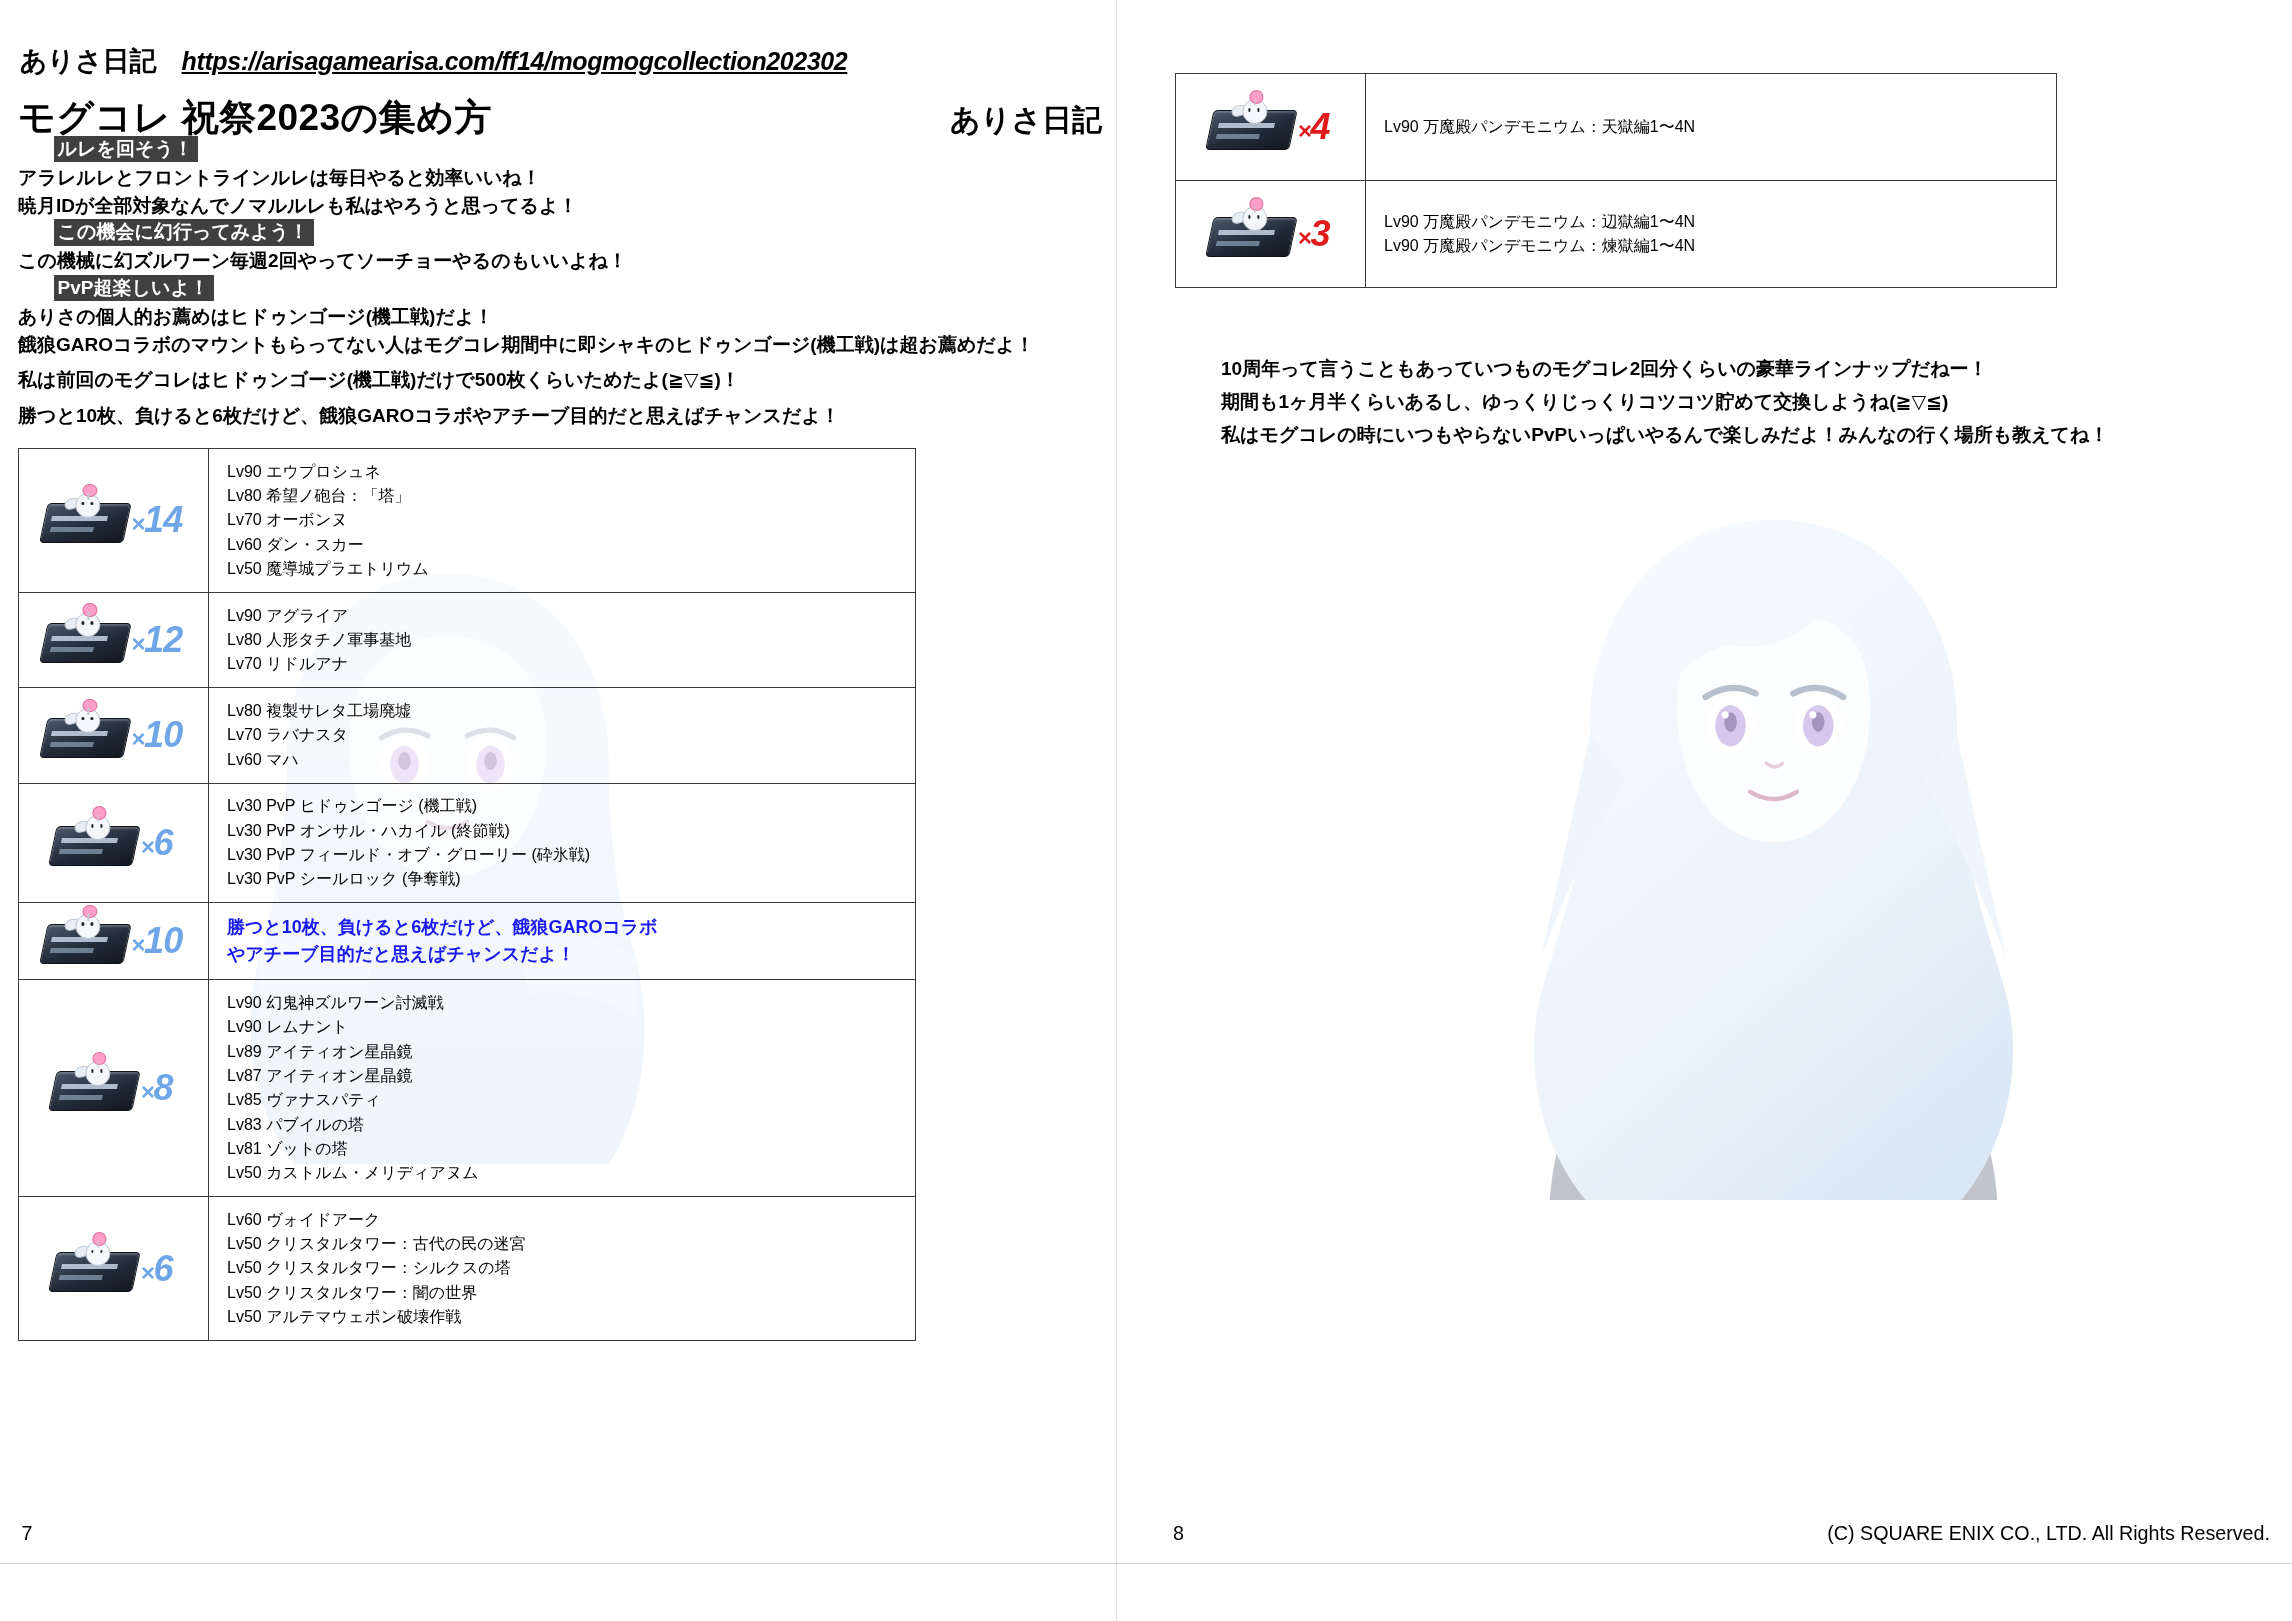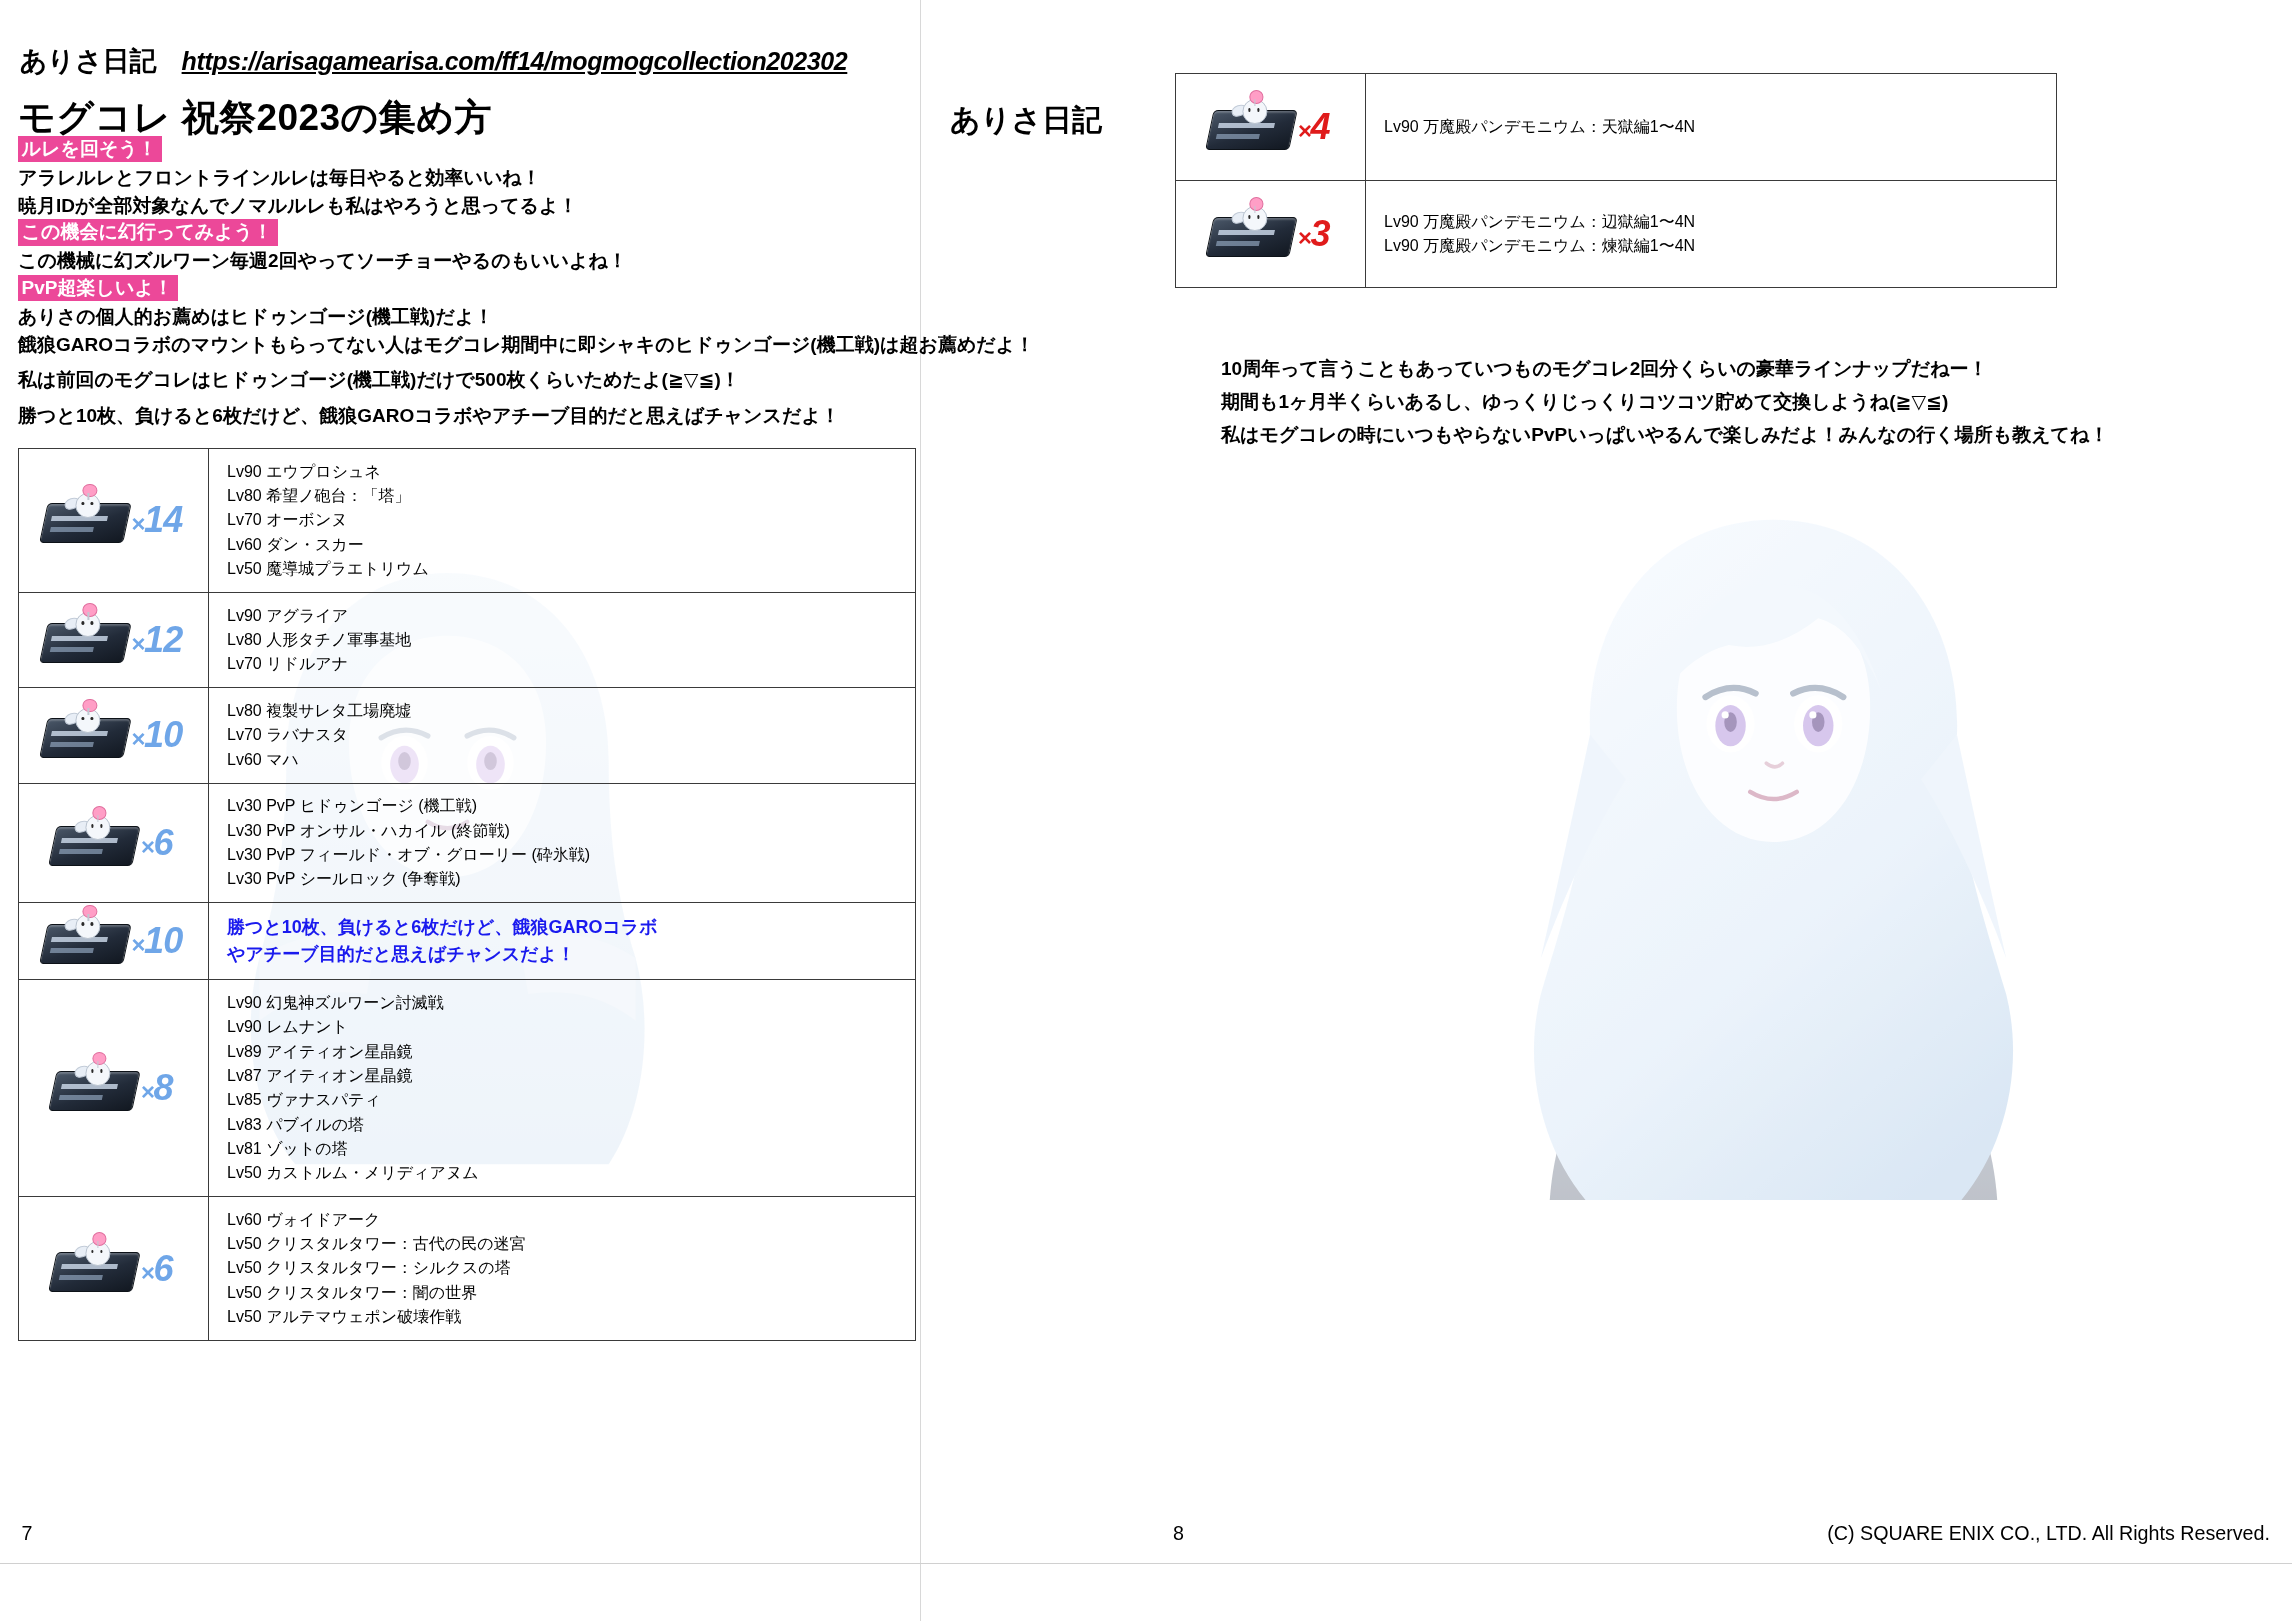--- a/index.html
+++ b/index.html
@@ -20,21 +20,21 @@
     position: absolute;
     top: 0; left: 0;
     width: 2293px;
     height: 1622px;
   }
 
   
   .left-page {
     position: absolute;
     left: 0; top: 0;
-    width: 921px;
+    width: 1117px;
     height: 1622px;
     border-right: 0.9px solid #d8d8d8;
     box-sizing: border-box;
   }
   .right-page {
     position: absolute;
     left: 1139px; top: 0;
     width: 1154px;
     height: 1622px;
     box-sizing: border-box;
@@ -76,26 +76,27 @@
     letter-spacing: 0.4px;
   }
   .doc-author {
     font-size: 30px;
     font-weight: bold;
   }
 
   
   .hl {
     display: inline-block;
-    background: #ec4899;
+    background: #404040;
     color: #ffffff;
     font-weight: bold;
     font-size: 19px;
     padding: 1.8px 5.4px 2.7px 3.6px;
     line-height: 1.15;
+    margin-left: 36px;
   }
   .note {
     font-size: 19px;
     font-weight: bold;
     line-height: 1.45;
     white-space: nowrap;
   }
   .intro {
     position: absolute;
     left: 18px; top: 136px;

